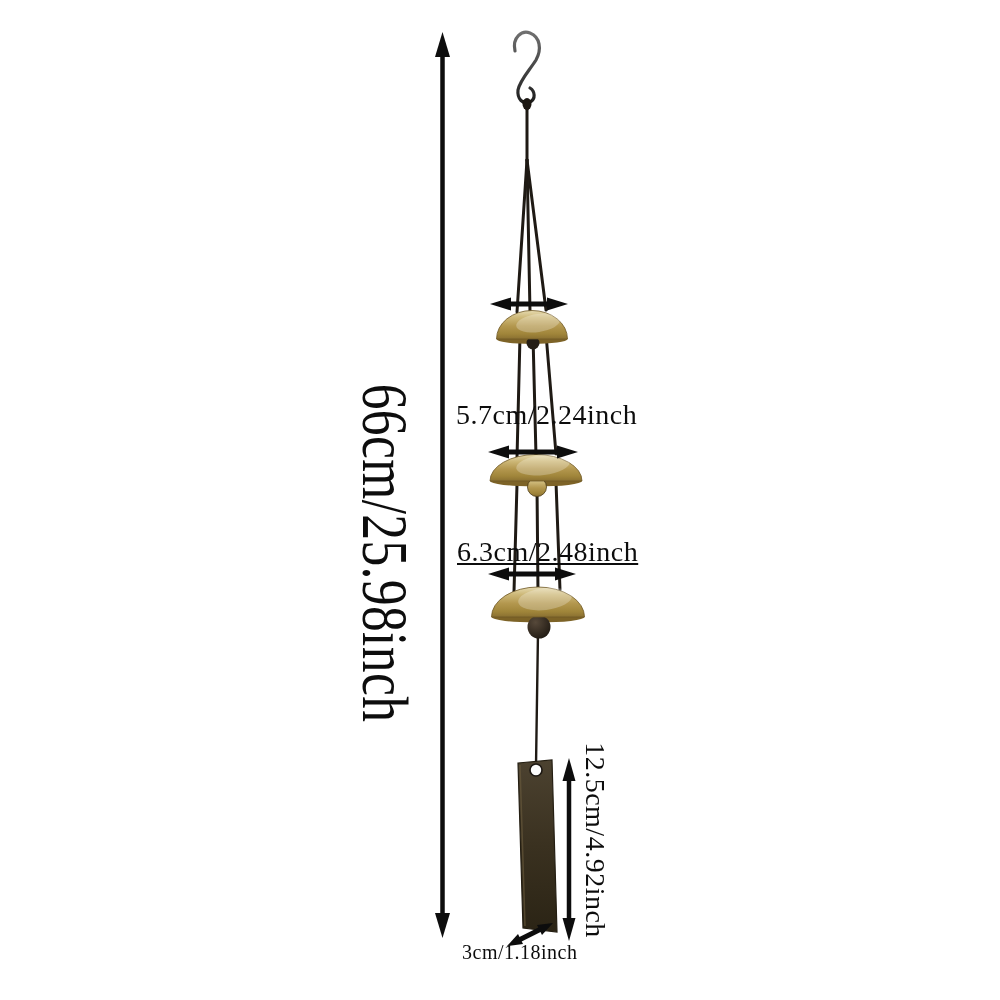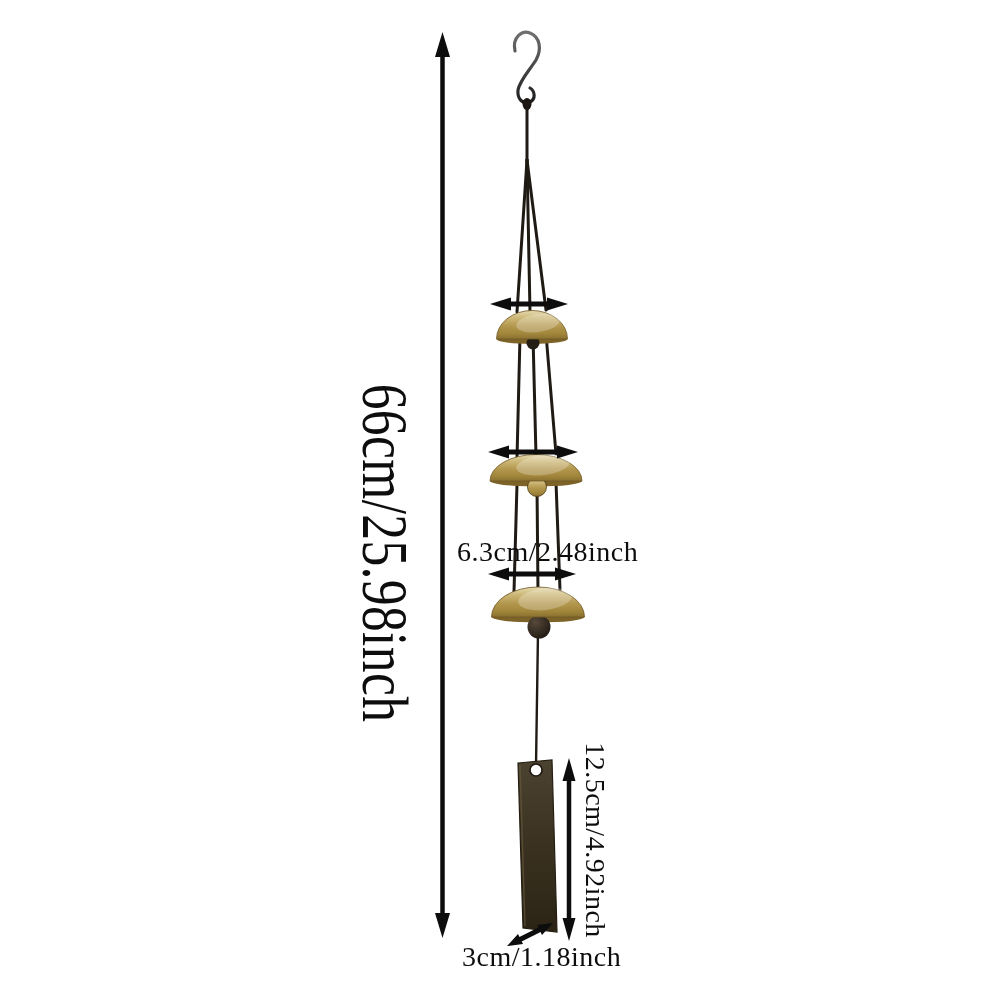--- a/index.html
+++ b/index.html
@@ -34,27 +34,27 @@
     transform: translate(-50%, -50%) rotate(90deg);
   }
   #label-overall-height {
     left: 385px;
     top: 553px;
     font-size: 66px;
     transform: translate(-50%, -50%) rotate(90deg) scaleX(0.78);
   }
   #label-bell1-width  { left: 457px; top: 268px; }
   #label-bell2-width  { left: 456px; top: 400px; }
-  #label-bell3-width  { left: 457px; top: 537px; }
+  #label-bell3-width  { left: 457px; top: 537px; text-decoration: underline; }
   #label-catcher-height {
     left: 595px;
     top: 840px;
     font-size: 28px;
   }
-  #label-catcher-width { left: 462px; top: 942px; font-size: 28px; }
+  #label-catcher-width { left: 462px; top: 942px; font-size: 20px; }
 </style>
 </head>
 <body>
 
 <div id="stage">
 
   <svg id="chime-svg" viewBox="0 0 1000 1000">
     <defs>
       <linearGradient id="brassV" x1="0" y1="0" x2="0" y2="1">
         <stop offset="0" stop-color="#e6dab0"></stop>
@@ -163,20 +163,21 @@
         <line x1="519" y1="940" x2="541" y2="929" stroke-width="5"></line>
         <polygon points="553,923 542,935 537,925" stroke="none"></polygon>
         <polygon points="507,946 523,944 518,934" stroke="none"></polygon>
       </g>
     </g>
   </svg>
 
   <div class="dim-label" id="label-overall-height">66cm/25.98inch</div>
 
 
+  <div class="dim-label" id="label-bell2-width">5.7cm/2.24inch</div>
 
   <div class="dim-label" id="label-bell3-width">6.3cm/2.48inch</div>
 
   <div class="dim-label vertical" id="label-catcher-height">12.5cm/4.92inch</div>
 
   <div class="dim-label" id="label-catcher-width">3cm/1.18inch</div>
 
 </div>
 
 </body></html>

